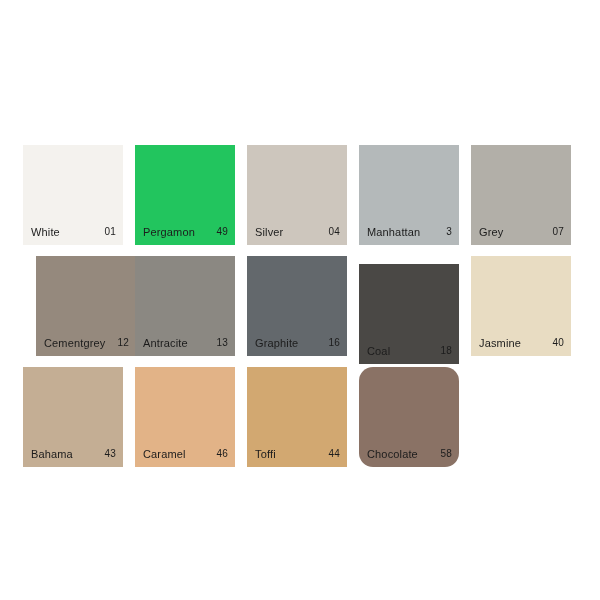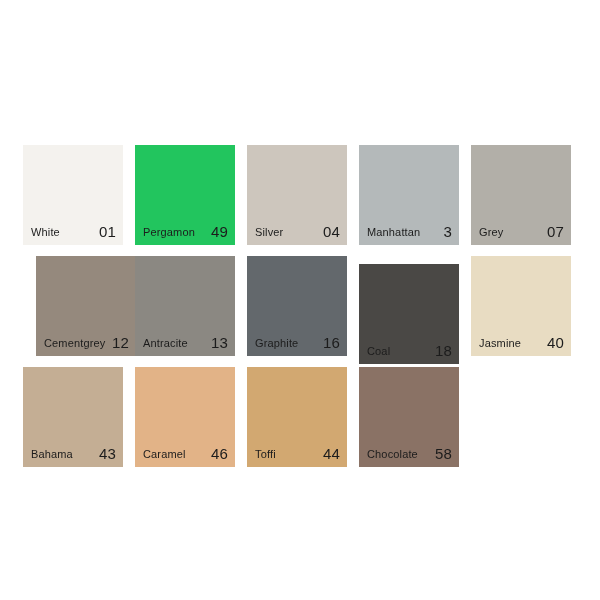--- a/index.html
+++ b/index.html
@@ -57,21 +57,21 @@
     line-height: 14px;
     letter-spacing: 0.15px;
     white-space: nowrap;
   }
 
   .swatch-name {
     font-size: 11px;
   }
 
   .swatch-code {
-    font-size: 15px;
+    font-size: 10px;
     letter-spacing: 0.2px;
   }
 
   .swatch-empty {
     background: transparent;
   }
 </style>
 </head>
 <body>
 
@@ -148,21 +148,21 @@
           <span class="swatch-name">Caramel</span>
           <span class="swatch-code">46</span>
         </div>
       </div>
       <div class="swatch" style="background: rgb(210, 168, 113);">
         <div class="swatch-caption" style="color: rgb(28, 28, 28);">
           <span class="swatch-name">Toffi</span>
           <span class="swatch-code">44</span>
         </div>
       </div>
-      <div class="swatch" style="background: rgb(138, 114, 101);">
+      <div class="swatch" style="background: rgb(138, 114, 101); border-radius: 14px;">
         <div class="swatch-caption" style="color: rgb(28, 28, 28);">
           <span class="swatch-name">Chocolate</span>
           <span class="swatch-code">58</span>
         </div>
       </div>
       <div class="swatch swatch-empty"></div>
     </div>
 </div>
 
 </body></html>

